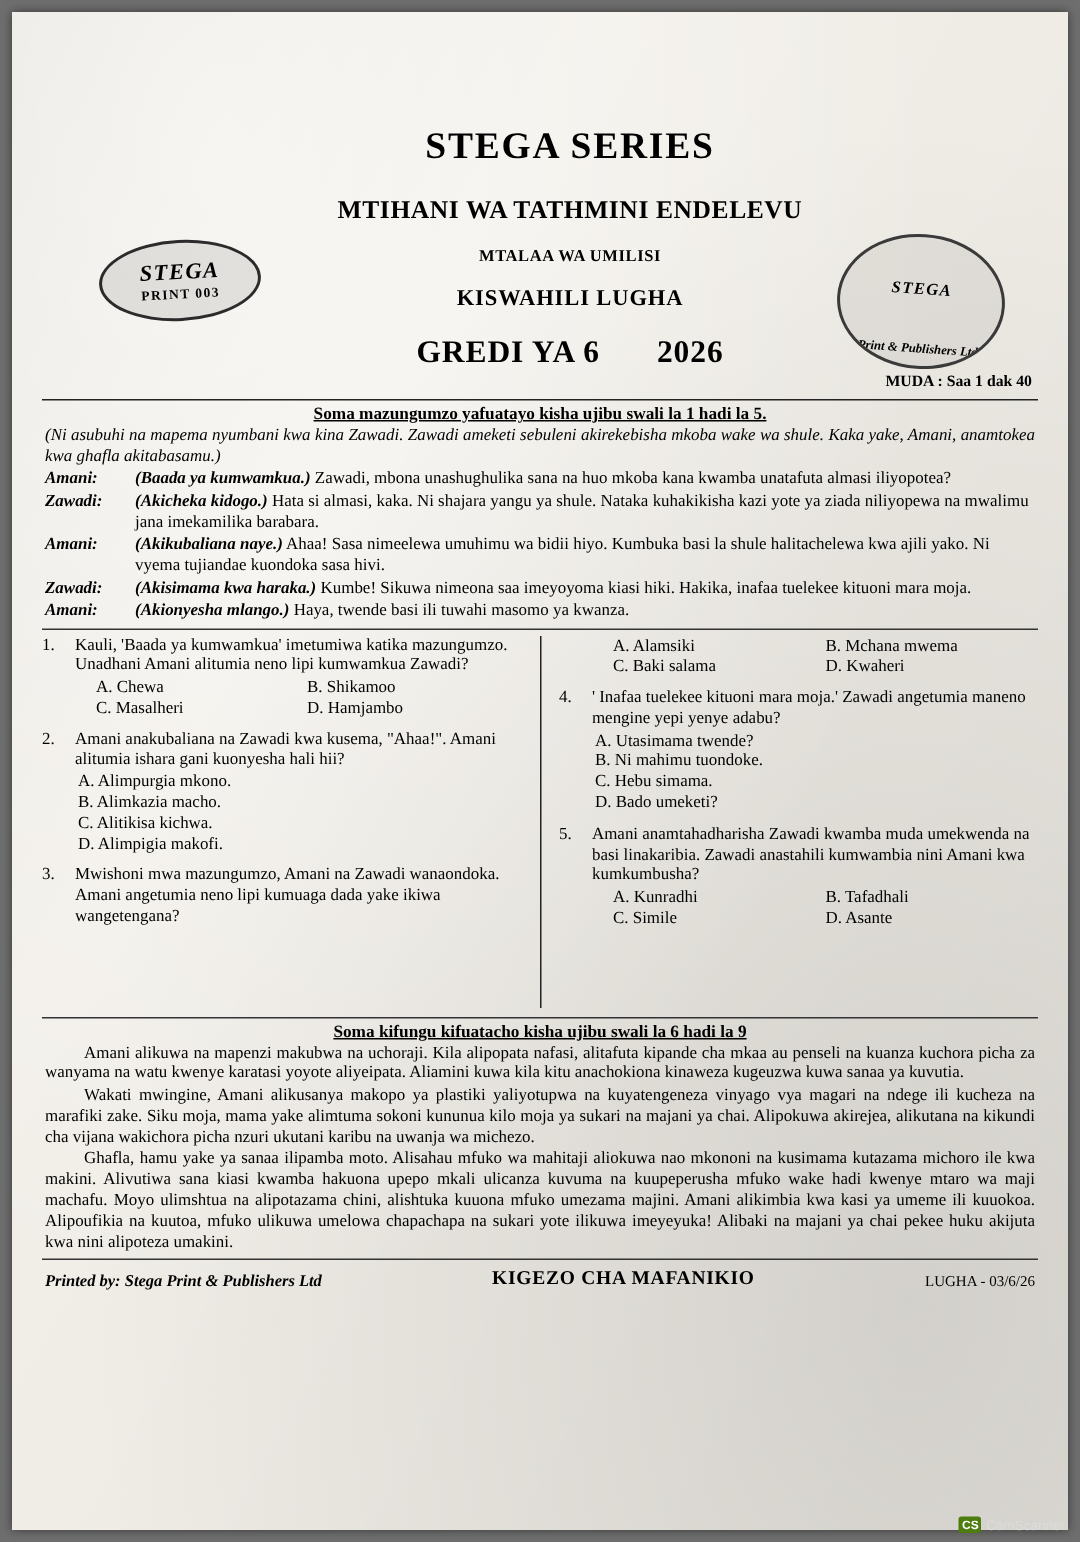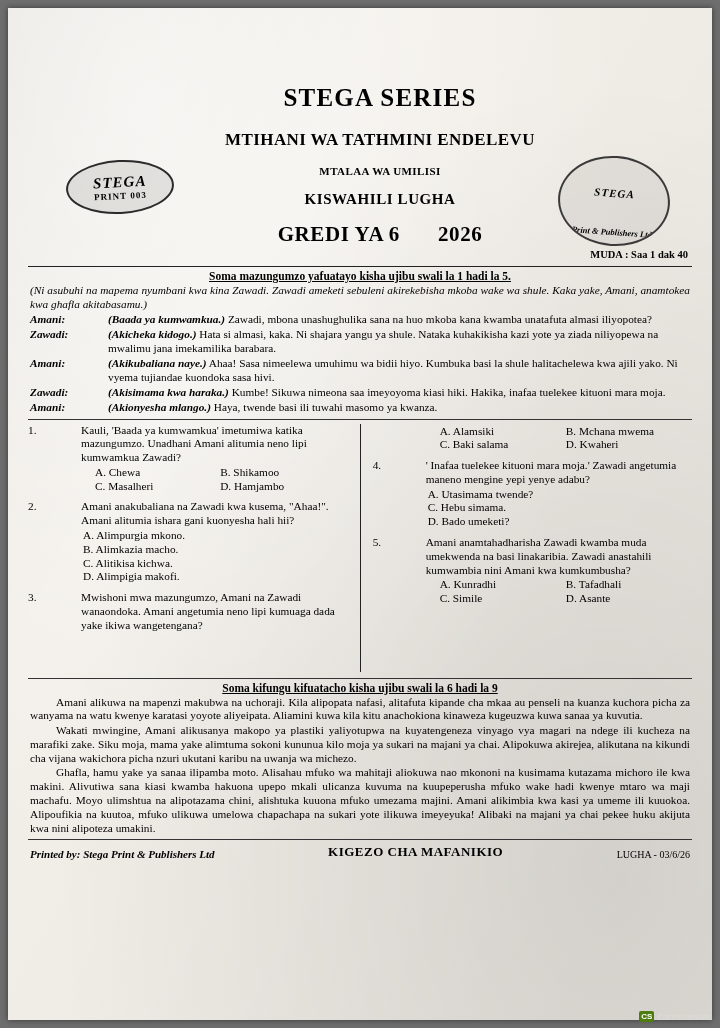--- a/index.html
+++ b/index.html
@@ -64,34 +64,34 @@
   .rule{border-top:1.6px solid #222;margin:6px 20px 0 20px;}
   .rule.thin{border-top:1px solid #333;}
 
   .sect-head{
     text-align:center;font-size:11.5px;font-weight:bold;
     text-decoration:underline;margin:3px 0 2px 0;
   }
 
   .pass{font-size:11.3px;line-height:1.22;margin:0 22px;text-align:justify;}
   .dlg{margin:0 22px;font-size:11.3px;line-height:1.24;}
-  .dlg .row{display:flex;margin-bottom:1px;gap:18px;}
+  .dlg .row{display:flex;margin-bottom:1px;}
   .dlg .who{width:60px;flex:0 0 60px;font-weight:bold;font-style:italic;}
   .dlg .txt{flex:1;}
   .dlg .txt b{font-style:italic;font-weight:bold;}
 
   
   .qwrap{position:relative;margin:4px 20px 0 20px;height:248px;}
   .qwrap .vline{position:absolute;left:50%;top:0;bottom:0;border-left:1.4px solid #222;}
   .col{position:absolute;top:0;width:49%;font-size:11.3px;line-height:1.22;}
   .colL{left:0;padding-right:8px;box-sizing:border-box;}
   .colR{left:51%;padding-left:6px;box-sizing:border-box;}
   .q{display:flex;margin-bottom:7px;}
   .q .n{width:22px;flex:0 0 22px;font-weight:normal;}
-  .q .b{flex:1;margin-left:31px;}
+  .q .b{flex:1;}
   .opts{margin-top:1px;}
   .opt2{display:flex;}
   .opt2 .a{flex:1;padding-left:14px;}
   .opt2 .bb{flex:1;}
   .optline{padding-left:2px;}
 
   .foot{display:flex;justify-content:space-between;align-items:flex-end;margin:4px 22px 0 22px;font-size:11px;}
   .foot .l{font-weight:bold;font-style:italic;}
   .foot .c{font-weight:bold;font-size:13px;letter-spacing:.5px;}
   .foot .r{font-size:10px;}
@@ -218,20 +218,21 @@
             </div>
           </div>
         </div>
 
         <div class="q">
           <div class="n">4.</div>
           <div class="b">
             <div>' Inafaa tuelekee kituoni mara moja.' Zawadi angetumia maneno mengine yepi yenye adabu?</div>
             <div class="opts">
               <div class="optline">A. Utasimama twende?</div>
+              <div class="optline">B. Ni mahimu tuondoke.</div>
               <div class="optline">C. Hebu simama.</div>
               <div class="optline">D. Bado umeketi?</div>
             </div>
           </div>
         </div>
 
         <div class="q">
           <div class="n">5.</div>
           <div class="b">
             <div>Amani anamtahadharisha Zawadi kwamba muda umekwenda na basi linakaribia. Zawadi anastahili kumwambia nini Amani kwa kumkumbusha?</div>

